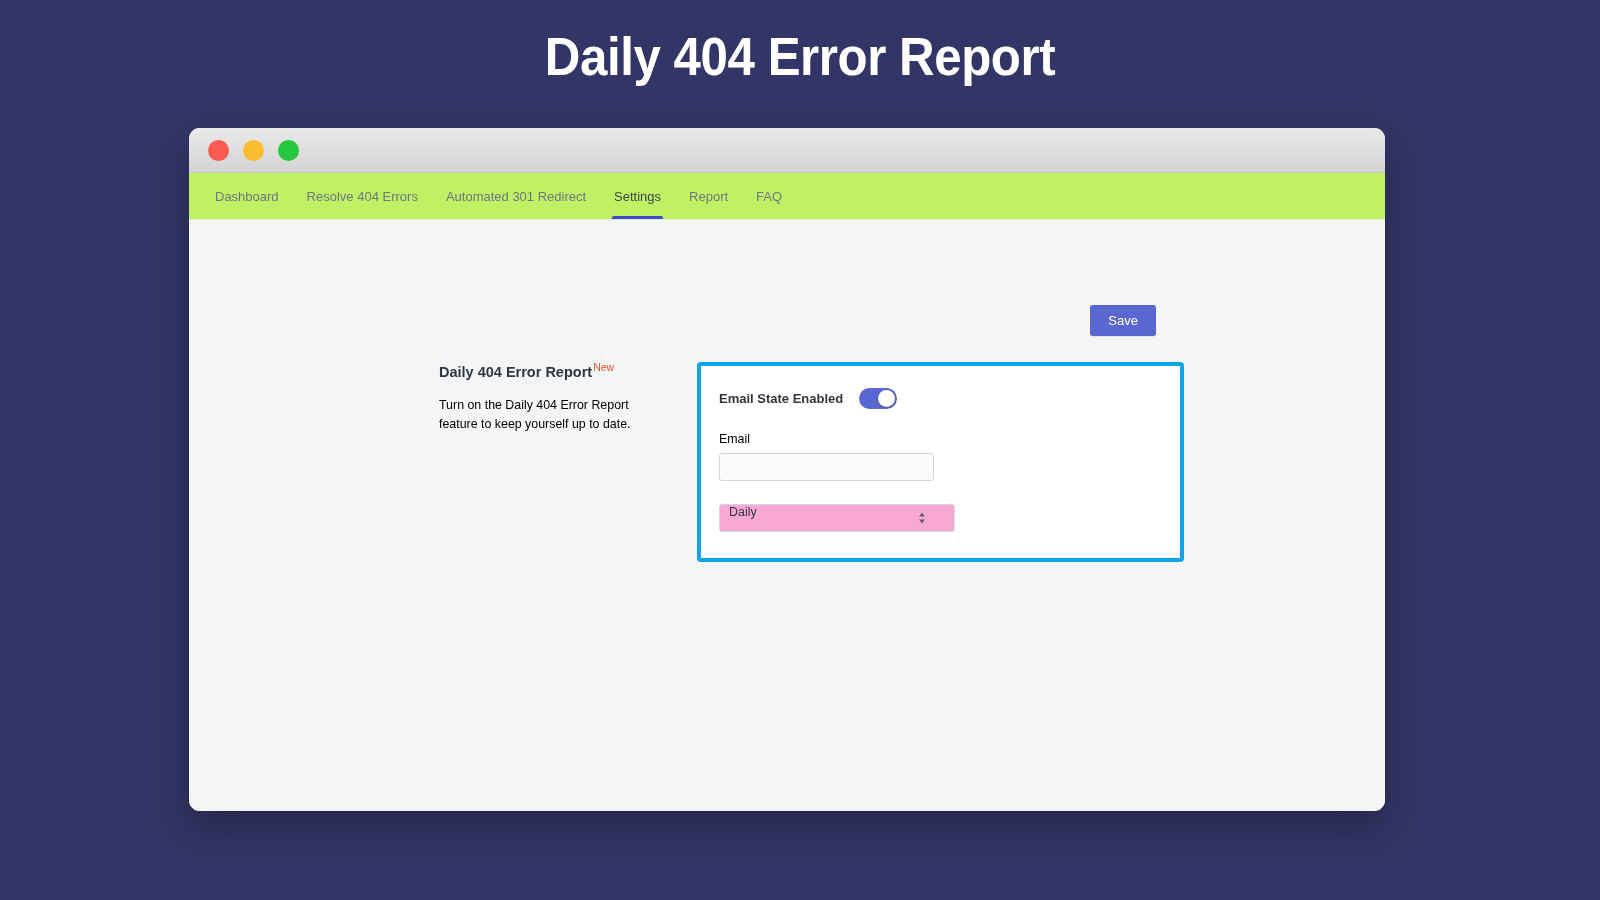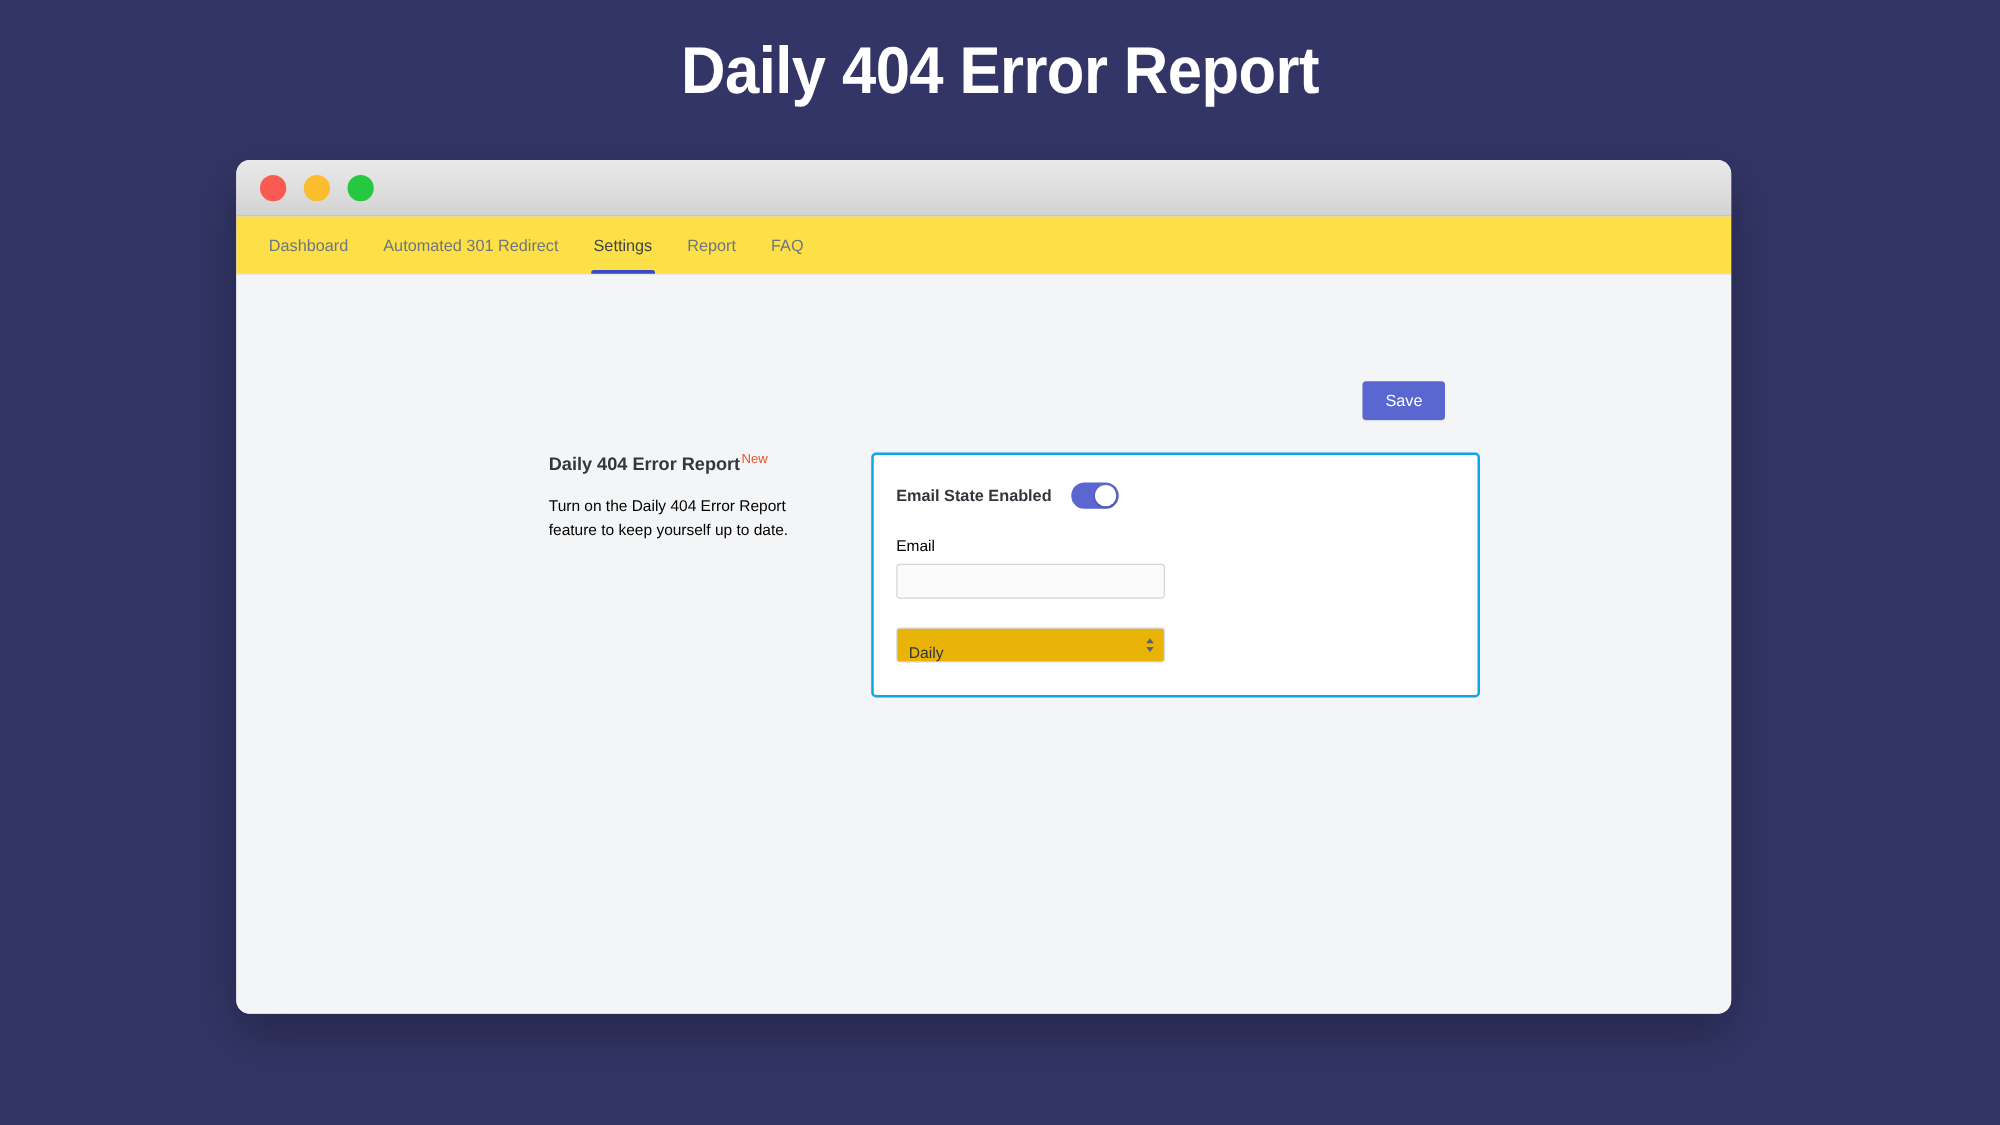--- a/index.html
+++ b/index.html
@@ -55,21 +55,21 @@
 
   .dots { display: flex; gap: 14px; align-items: center; }
   .dot { width: 21px; height: 21px; border-radius: 50%; }
   .dot.red    { background: #fb5a52; }
   .dot.yellow { background: #fbbd2e; }
   .dot.green  { background: #26c83f; }
 
   
   .navbar {
     height: 47px;
-    background: #fde047;
+    background: #bef264;
     border-bottom: 1px solid #e7e8ea;
     display: flex;
     align-items: stretch;
     padding-left: 12px;
   }
 
   .nav-item {
     display: flex;
     align-items: center;
     padding: 0 14px;
@@ -147,21 +147,21 @@
     margin-top: 15px;
     font-size: 12.4px;
     color: #000000;
     line-height: 1.55;
   }
 
   
   .card {
     width: 487px;
     background: #ffffff;
-    border: 2px solid #0ea5e9;
+    border: 4px solid #0ea5e9;
     border-radius: 4px;
     padding: 22px 0 26px 18px;
     box-shadow: 0 0 1px rgba(0,0,0,0.04);
   }
 
   .toggle-row {
     display: flex;
     align-items: center;
     gap: 16px;
   }
@@ -205,30 +205,30 @@
     background: #fbfbfc;
     font-size: 12.5px;
     color: #32363d;
     padding: 0 9px;
     font-family: "Liberation Sans", sans-serif;
     outline: none;
   }
 
   .select-wrap { position: relative; width: 215px; }
   .select-box {
-    width: 215px;
+    width: 236px;
     height: 28px;
     border: 1px solid #d3d6da;
     border-radius: 3px;
-    background: #eab308;
+    background: #f9a8d4;
     font-size: 12.5px;
     color: #32363d;
     padding: 0 26px 0 9px;
     display: flex;
-    align-items: flex-end;
+    align-items: flex-start;
     cursor: pointer;
   }
   .stepper {
     position: absolute;
     right: 9px;
     top: 50%;
     transform: translateY(-50%);
     display: flex;
     flex-direction: column;
     gap: 3px;
@@ -254,20 +254,23 @@
     <div class="dots">
       <span class="dot red"></span>
       <span class="dot yellow"></span>
       <span class="dot green"></span>
     </div>
   </div>
 
   <div class="navbar">
     <div class="nav-item">
       <span>Dashboard</span>
+    </div>
+    <div class="nav-item">
+      <span>Resolve 404 Errors</span>
     </div>
     <div class="nav-item">
       <span>Automated 301 Redirect</span>
     </div>
     <div class="nav-item active">
       <span>Settings</span>
     </div>
     <div class="nav-item">
       <span>Report</span>
     </div>

